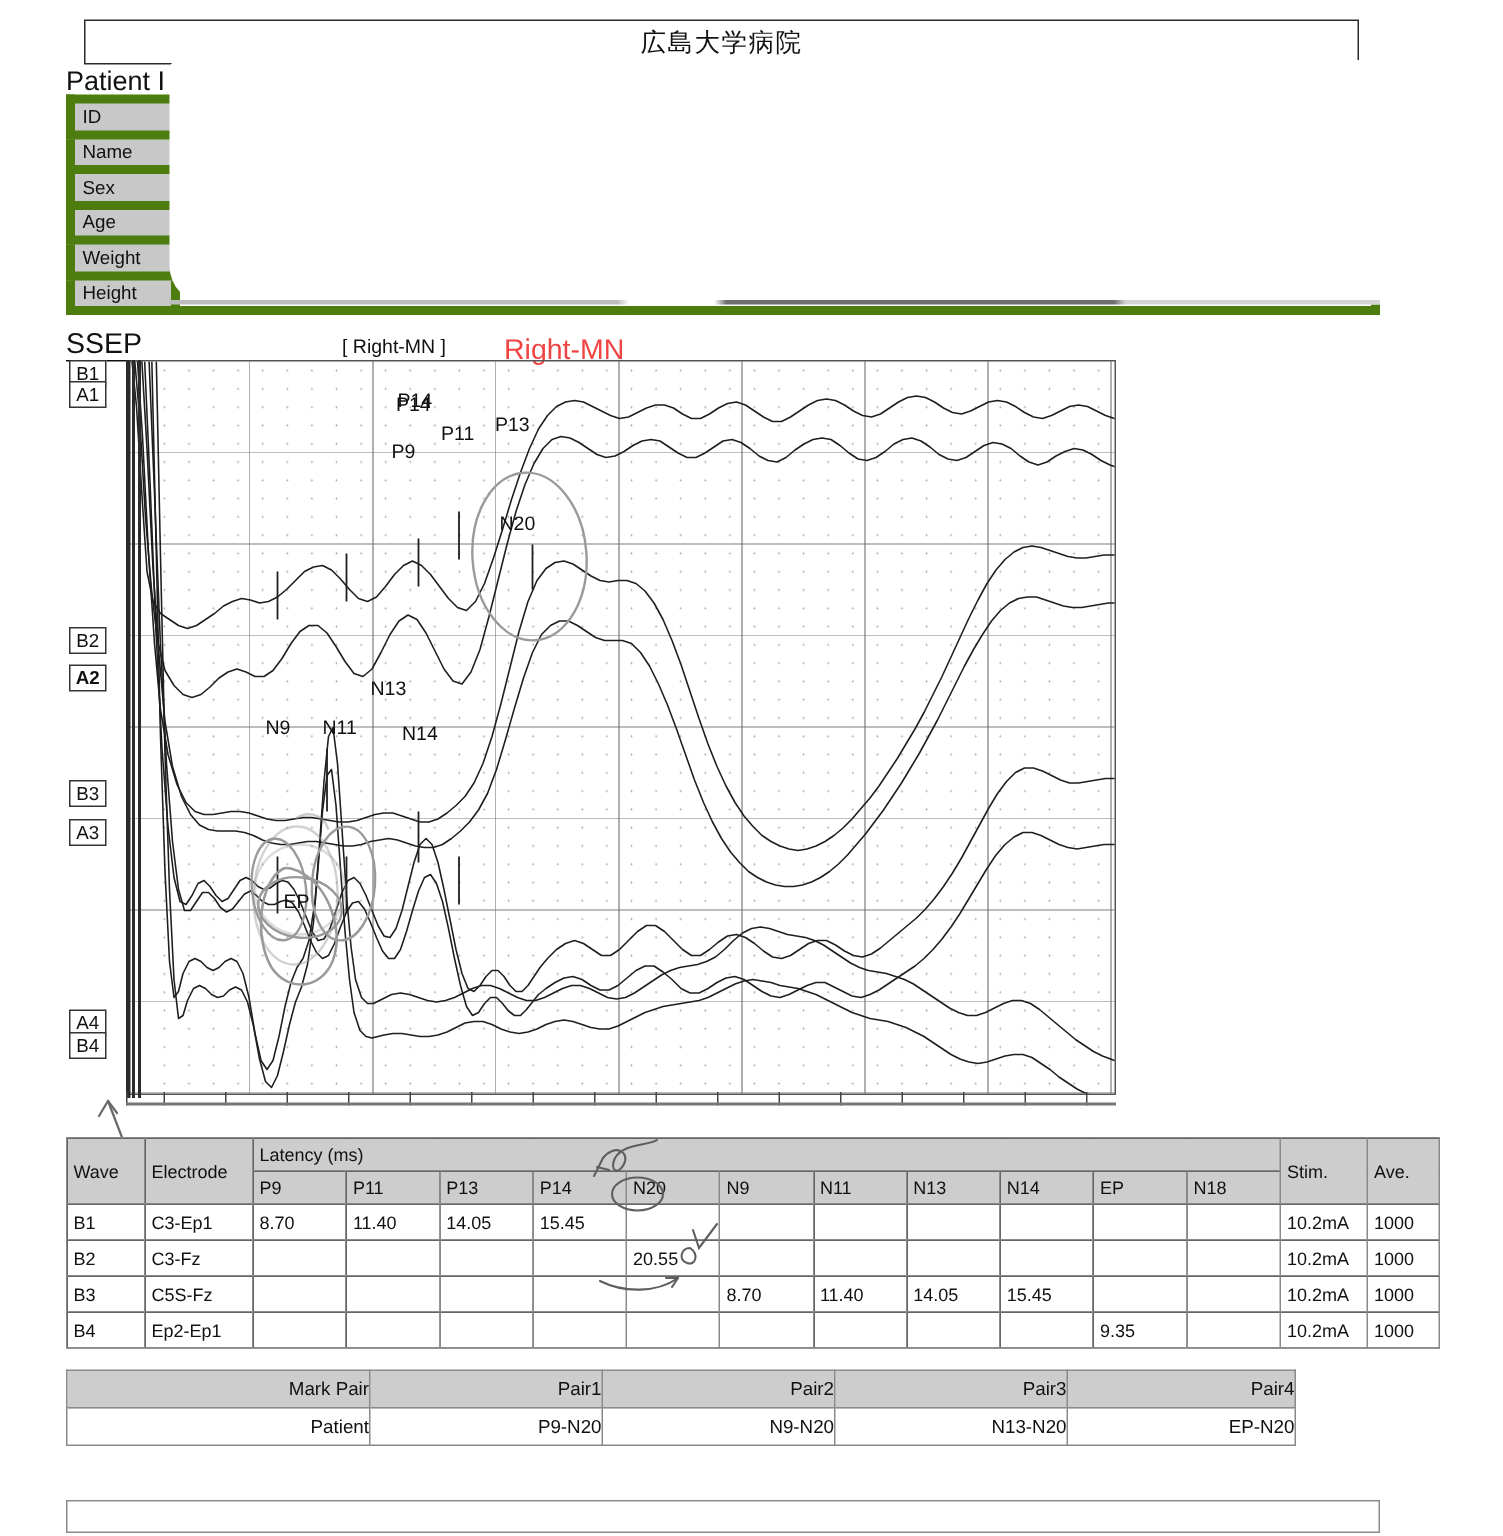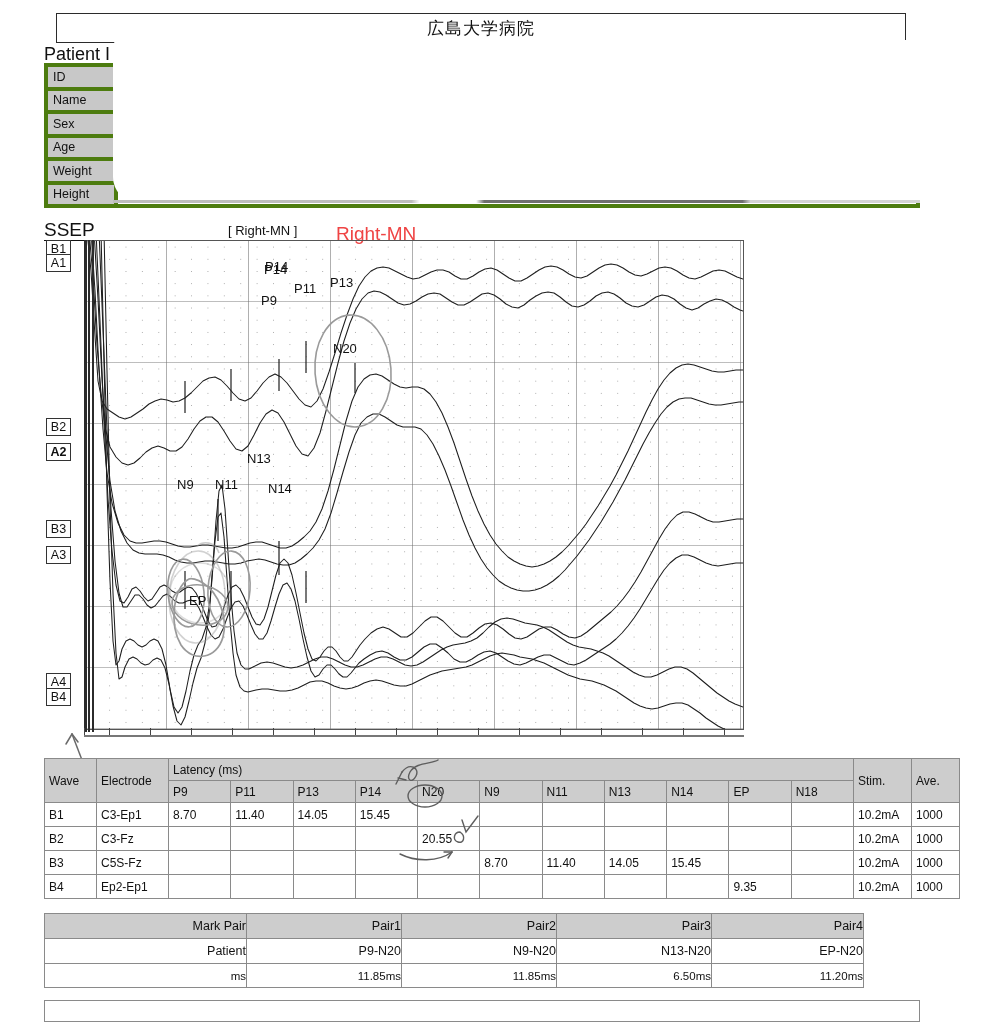--- a/index.html
+++ b/index.html
@@ -59,21 +59,21 @@
   .patient-table {
     position: absolute;
     left: 44px;
     top: 63px;
     width: 876px;
     border-collapse: collapse;
     table-layout: fixed;
   }
   .patient-table td {
     height: 23.5px;
-    border: 4px solid #4d7c0f;
+    border: 6px solid #4d7c0f;
     font-size: 12.5px;
     padding: 0 0 0 5px;
     color: #111;
     box-sizing: border-box;
   }
   .patient-table td.lbl {
     width: 70px;
     background: #c8c8c8;
   }
   .patient-table td.val {
@@ -594,25 +594,18 @@
       </tr>
     </thead>
     <tbody>
       <tr>
         <td>Patient</td>
         <td>P9-N20</td>
         <td>N9-N20</td>
         <td>N13-N20</td>
         <td>EP-N20</td>
       </tr>
-      <tr>
-        <td class="ms-row">ms</td>
-        <td class="ms-row">11.85ms</td>
-        <td class="ms-row">11.85ms</td>
-        <td class="ms-row">6.50ms</td>
-        <td class="ms-row">11.20ms</td>
-      </tr>
     </tbody>
   </table>
 
   <div class="comment-box"></div>
 
 </div>
 
 </body></html>

